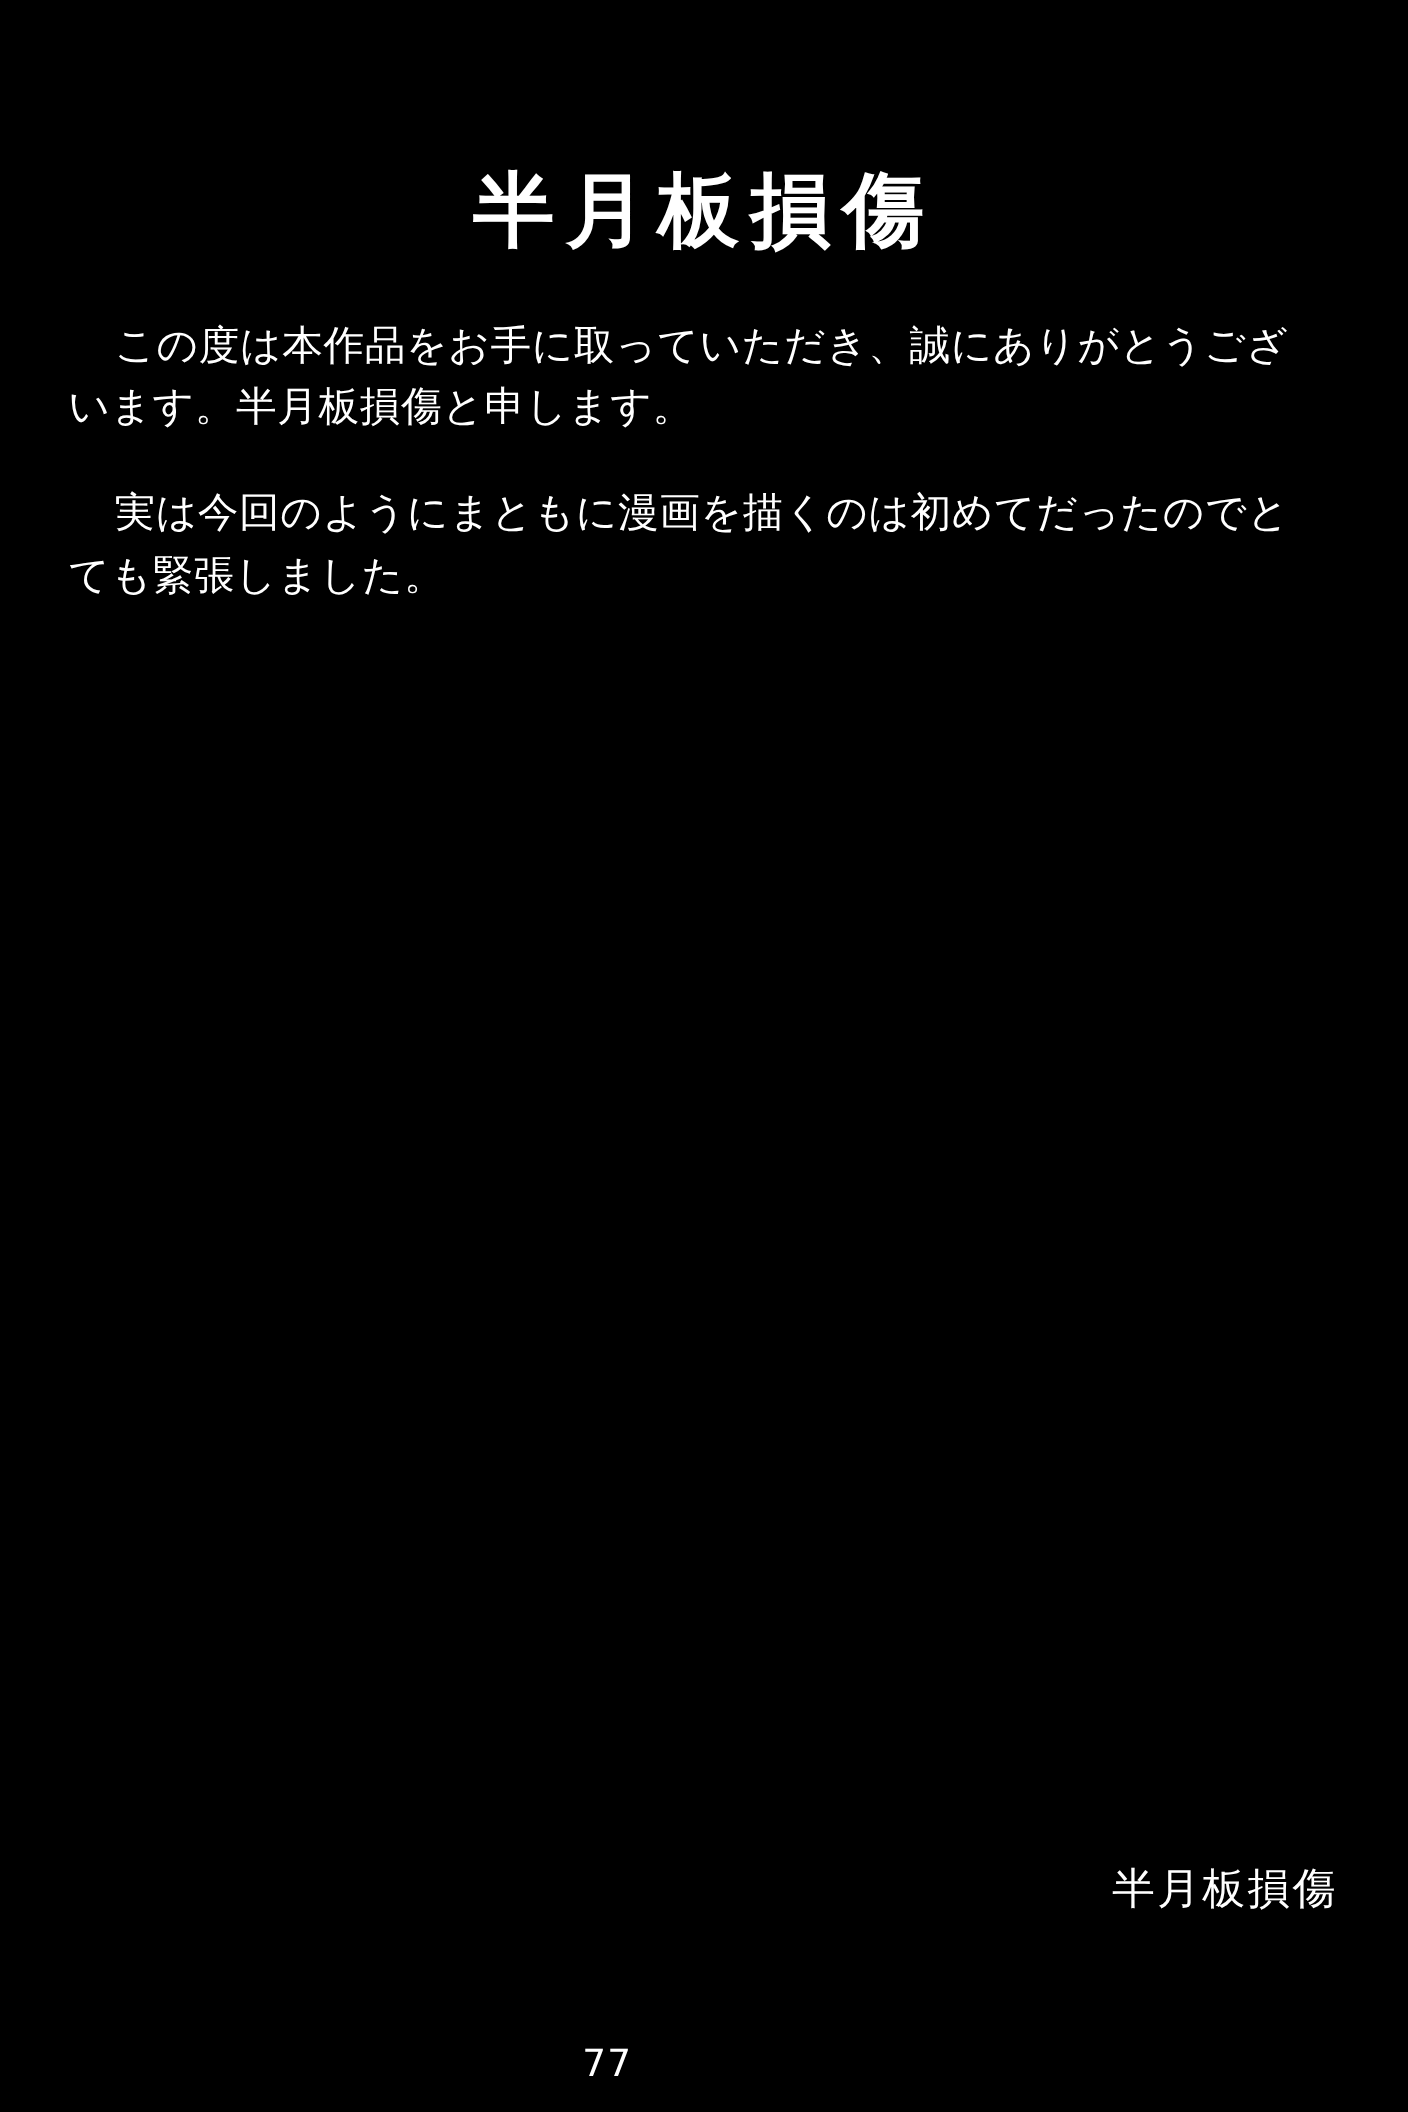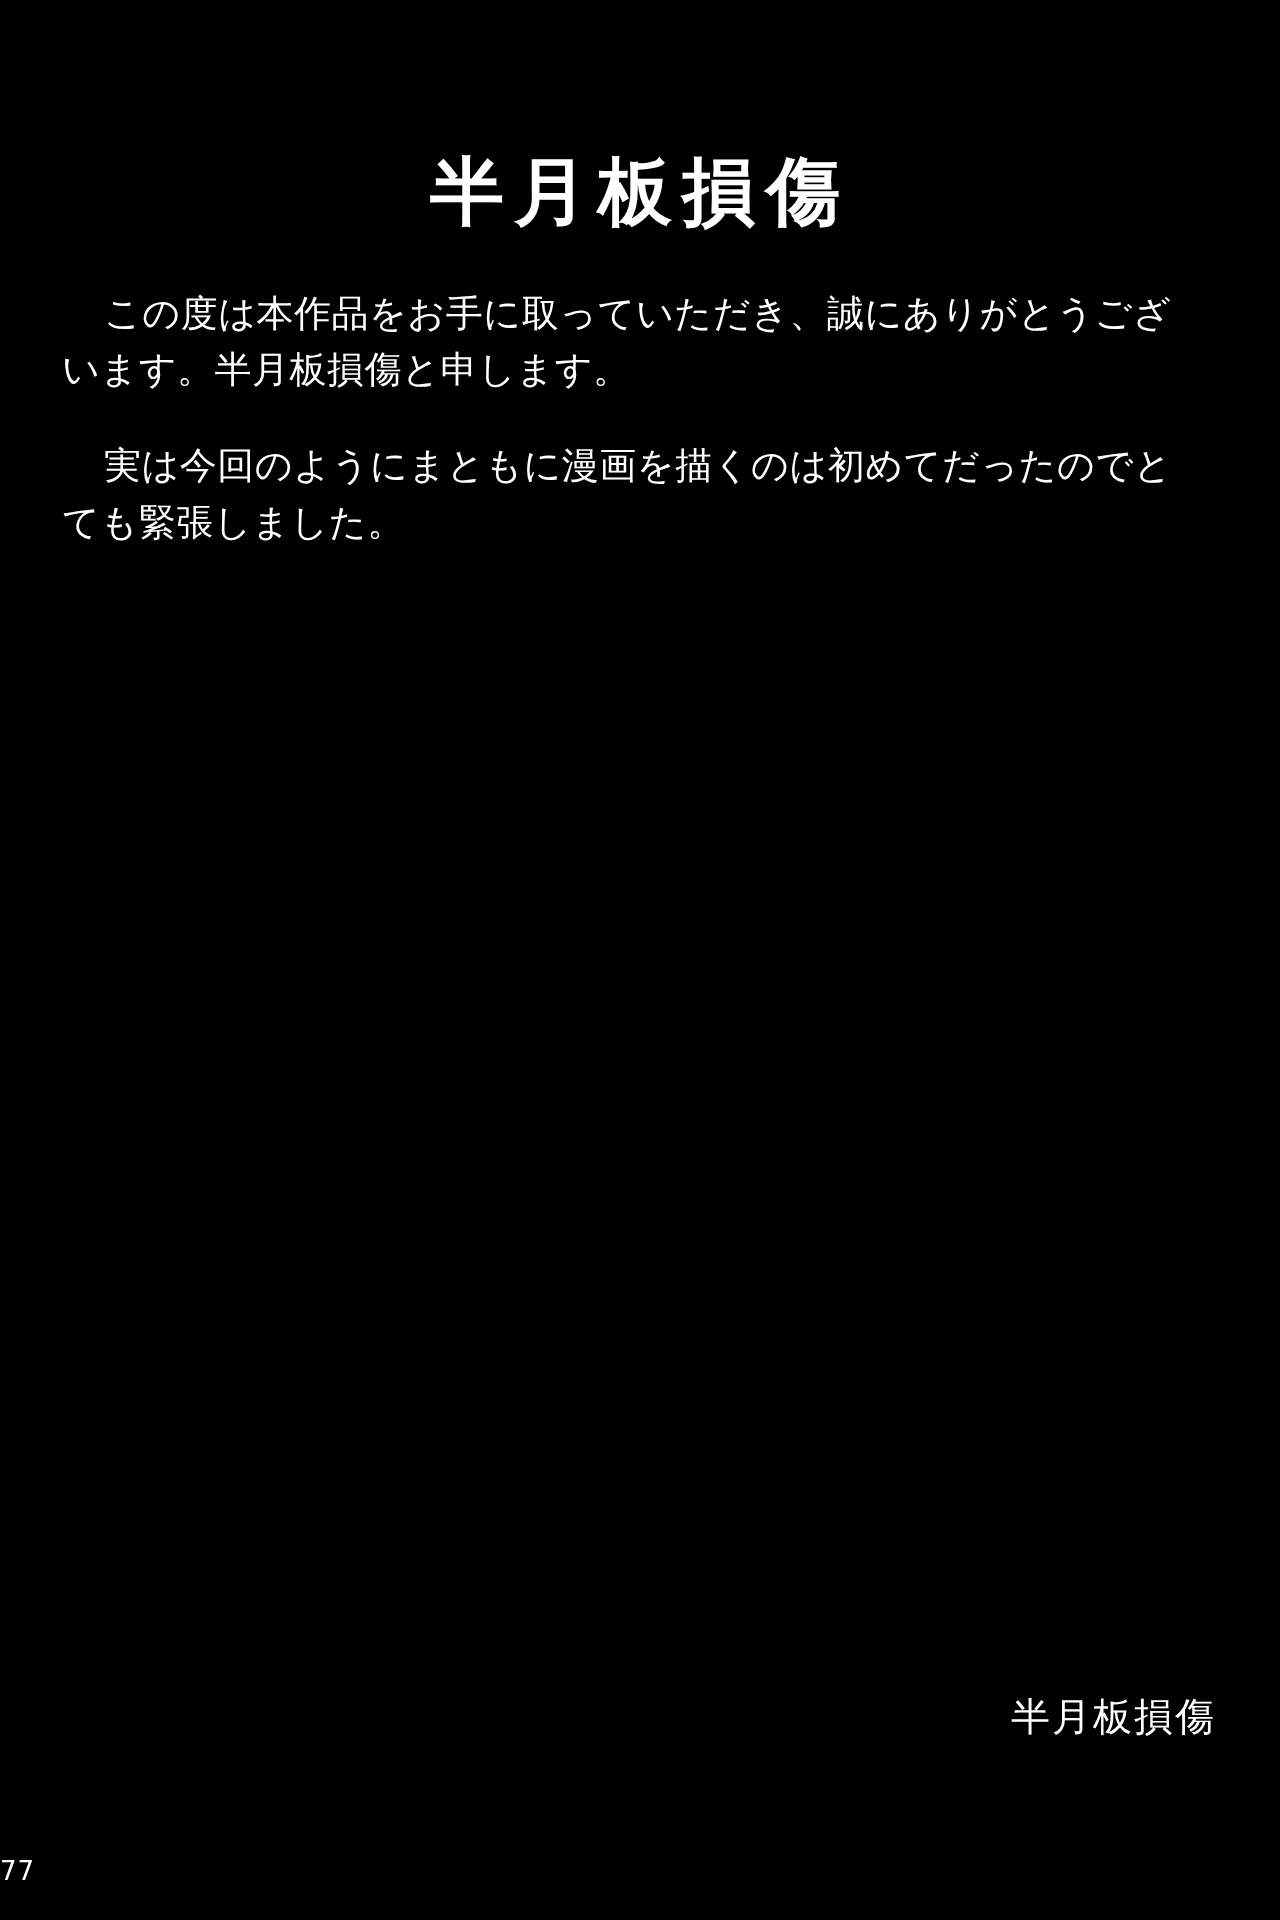--- a/index.html
+++ b/index.html
@@ -69,23 +69,23 @@
     letter-spacing: 2px;
     color: #ffffff;
     white-space: nowrap;
   }
 
   .page-number {
     position: absolute;
     left: 0;
     width: 1104px;
     top: 1856px;
-    text-align: left;
+    text-align: center;
     font-family: "DejaVu Sans", sans-serif;
-    font-size: 26px;
+    font-size: 34px;
     color: #ffffff;
     letter-spacing: 1px;
   }
 </style>
 </head>
 <body>
 
 <div class="page">
 
   <h1 class="afterword-title">半月板損傷</h1>

